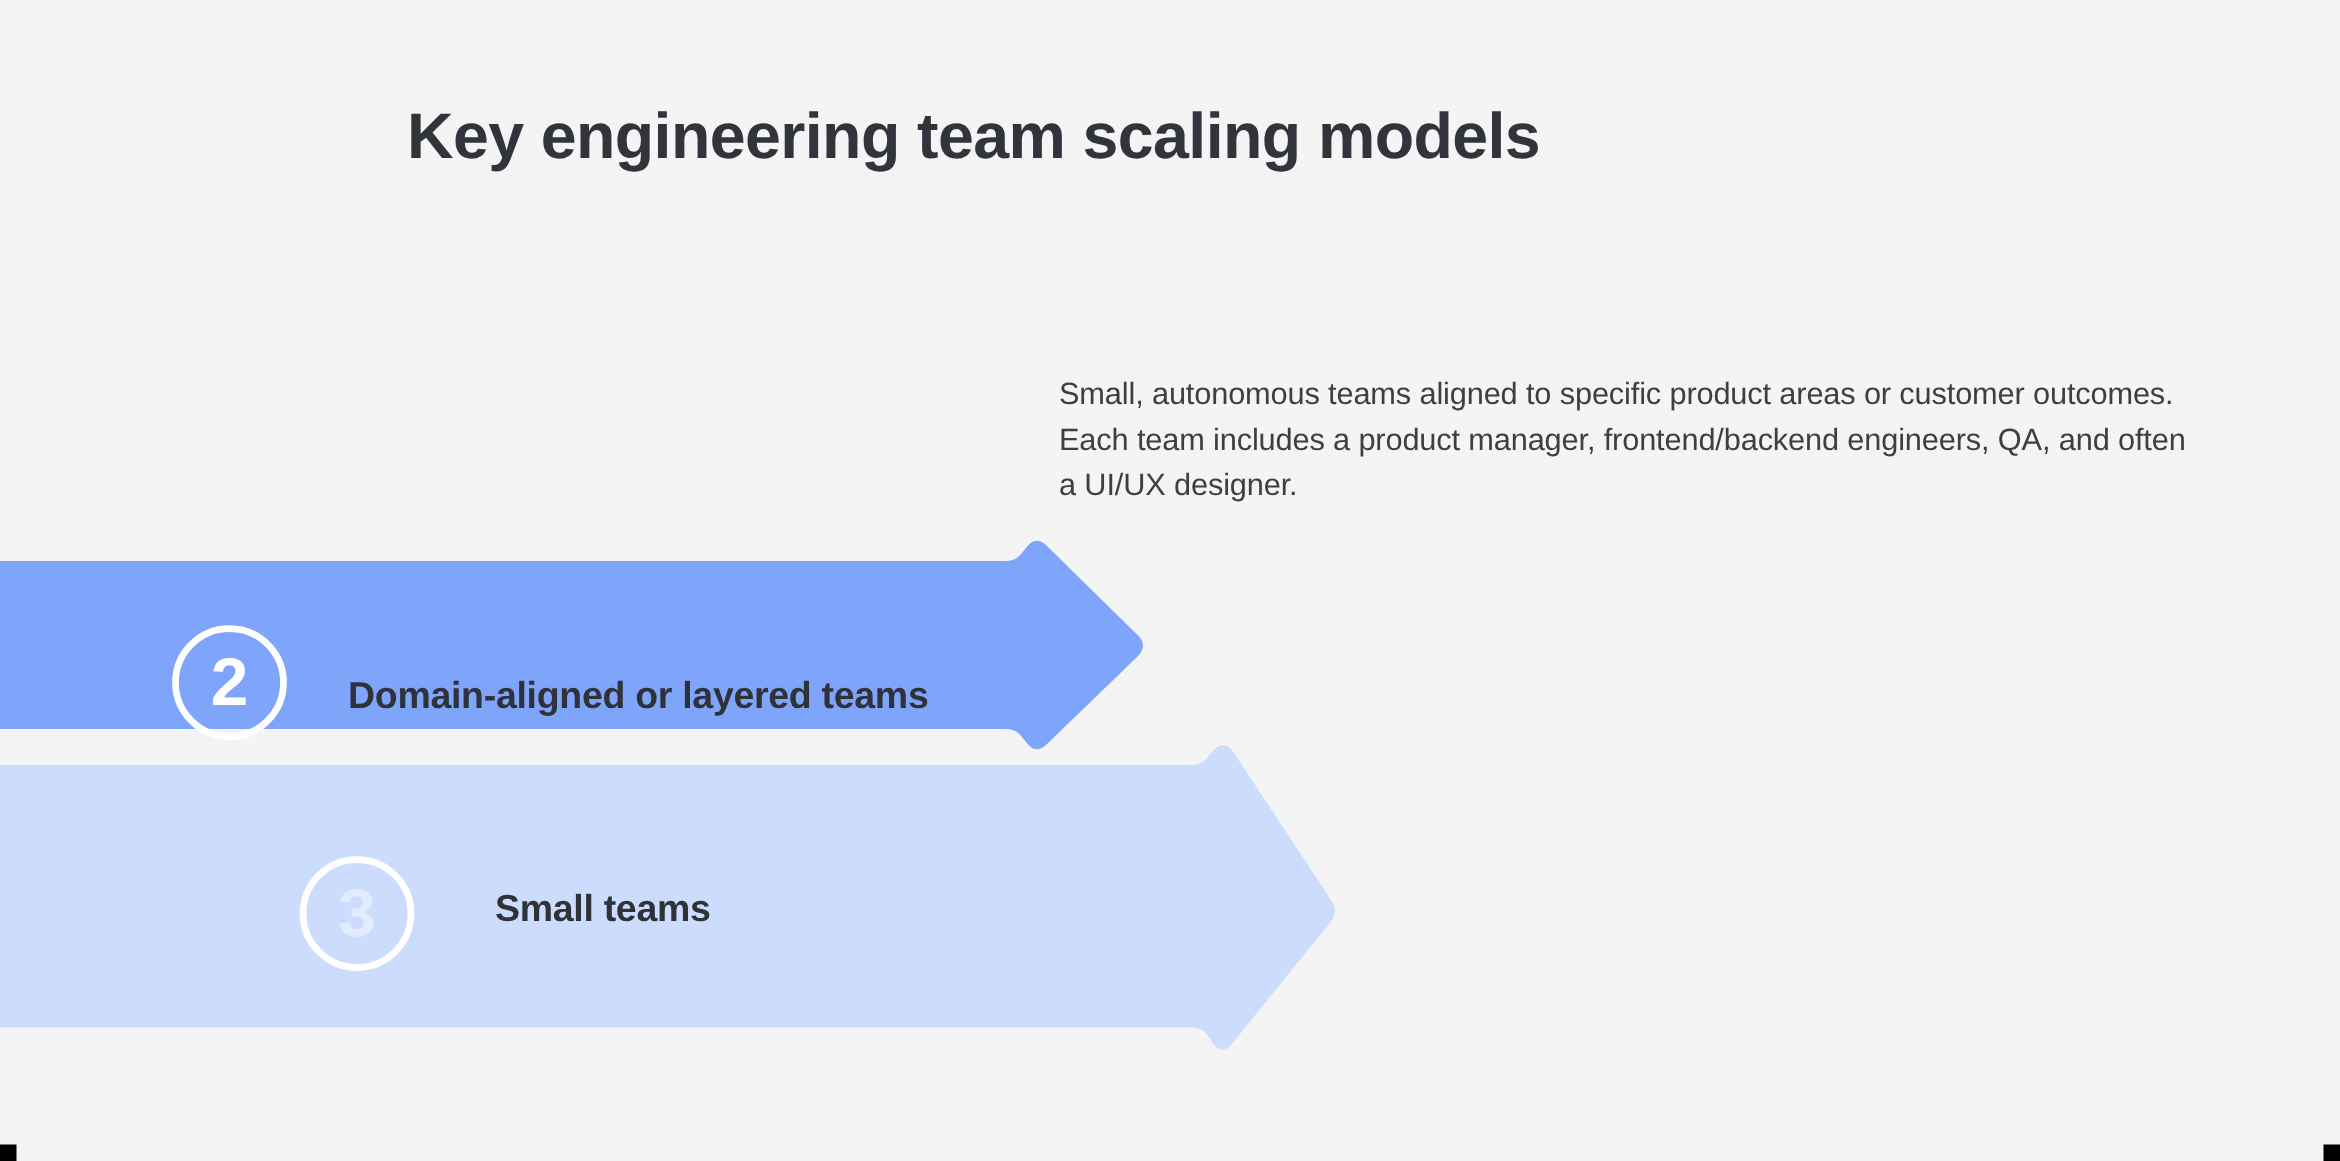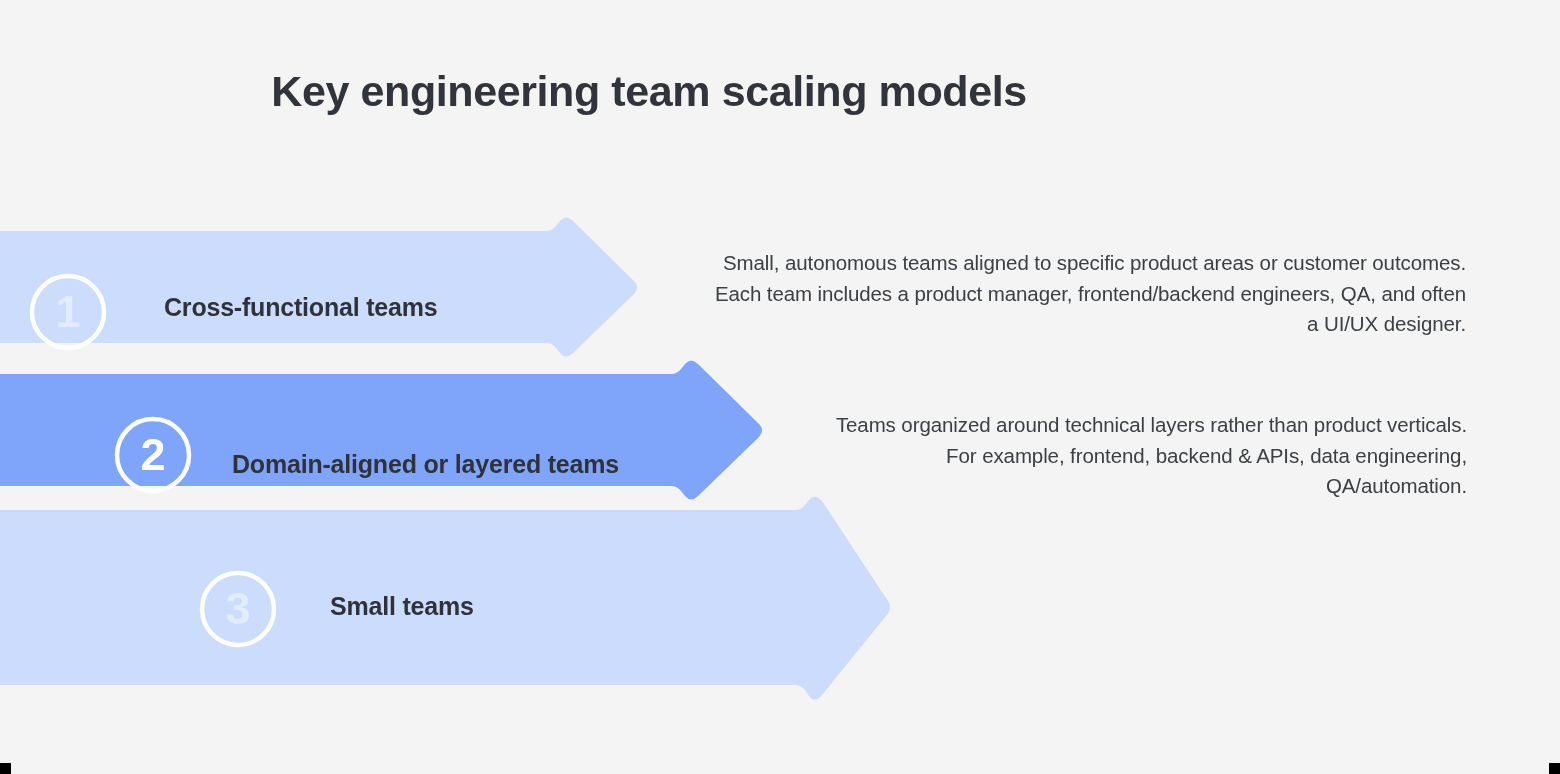--- a/index.html
+++ b/index.html
@@ -60,65 +60,53 @@
     display: block;
   }
 
   
   .desc {
     position: absolute;
     color: #3c4043;
     font-size: 20.5px;
     line-height: 30.5px;
     letter-spacing: -0.1px;
-    text-align: right;
   }
 
   
   .corner-mark {
     position: absolute;
     width: 11px;
     height: 11px;
     background: #000000;
   }
   #corner-mark-left  { left: 0px;    top: 763px; }
   #corner-mark-right { left: 1549px; top: 763px; }
 </style>
 </head>
 <body>
 
 <div id="canvas">
 
   <div id="page-title">Key engineering team scaling models</div>
 
-  <div class="arrow-row" id="arrow-row-1" style="top:205px; width:700px; height:165px;">
-    <svg class="arrow-svg" width="700" height="165" viewBox="0 0 700 165">
-      <path d="M 0 26 L 546 26 Q 552 26 556 21 L 560 16 Q 566 9 573 16 L 633 75 Q 641 82 633 90 L 573 148 Q 566 155 560 148 L 556 143 Q 552 138 546 138 L 0 138 Z" fill="#ccdcfd"></path>
-    </svg>
-    <svg class="badge" width="84" height="84" viewBox="0 0 84 84" style="left:26px; top:65px;">
-      <circle cx="42" cy="42" r="36" fill="none" stroke="#ffffff" stroke-width="4.5"></circle>
-      <text x="42" y="57" text-anchor="middle" font-family="Liberation Sans, sans-serif" font-size="45" font-weight="bold" fill="#e3ecff">1</text>
-    </svg>
-    <div class="row-label" style="left:164px; top:88px; font-size:25px;">Cross-functional teams</div>
-  </div>
 
   <div class="desc" id="desc-1" style="left:706px; top:248px; width:760px;">Small, autonomous teams aligned to specific product areas or customer outcomes. Each team includes a product manager, frontend/backend engineers, QA, and often a UI/UX designer.</div>
 
   <div class="arrow-row" id="arrow-row-2" style="top:352px; width:800px; height:166px;">
     <svg class="arrow-svg" width="800" height="166" viewBox="0 0 800 166">
       <path d="M 0 22 L 671 22 Q 677 22 681 17 L 685 12 Q 691 5 698 12 L 758 71 Q 766 78 758 86 L 698 144 Q 691 151 685 144 L 681 139 Q 677 134 671 134 L 0 134 Z" fill="#7fa5fb"></path>
     </svg>
     <svg class="badge" width="84" height="84" viewBox="0 0 84 84" style="left:111px; top:61px;">
       <circle cx="42" cy="42" r="36" fill="none" stroke="#ffffff" stroke-width="4.5"></circle>
       <text x="42" y="57" text-anchor="middle" font-family="Liberation Sans, sans-serif" font-size="45" font-weight="bold" fill="#ffffff">2</text>
     </svg>
     <div class="row-label" style="left:232px; top:98px; font-size:25px;">Domain-aligned or layered teams</div>
   </div>
 
-  <div class="desc" id="desc-2" style="left:817px; top:410px; width:650px;">Teams organized around technical layers rather than product verticals. For example, frontend, backend &amp; APIs, data engineering, QA/automation.</div>
 
   <div class="arrow-row" id="arrow-row-3" style="top:490px; width:940px; height:225px;">
     <svg class="arrow-svg" width="940" height="225" viewBox="0 0 940 225">
       <path d="M 0 20 L 795 20 Q 801 20 805 15 L 809 10 Q 815 3 822 11 L 886 108 Q 894 117 886 126 L 822 205 Q 815 214 809 206 L 805 200 Q 801 195 795 195 L 0 195 Z" fill="#ccdcfd"></path>
     </svg>
     <svg class="badge" width="84" height="84" viewBox="0 0 84 84" style="left:196px; top:77px;">
       <circle cx="42" cy="42" r="36" fill="none" stroke="#ffffff" stroke-width="4.5"></circle>
       <text x="42" y="57" text-anchor="middle" font-family="Liberation Sans, sans-serif" font-size="45" font-weight="bold" fill="#e3ecff">3</text>
     </svg>
     <div class="row-label" style="left:330px; top:102px; font-size:25px;">Small teams</div>

